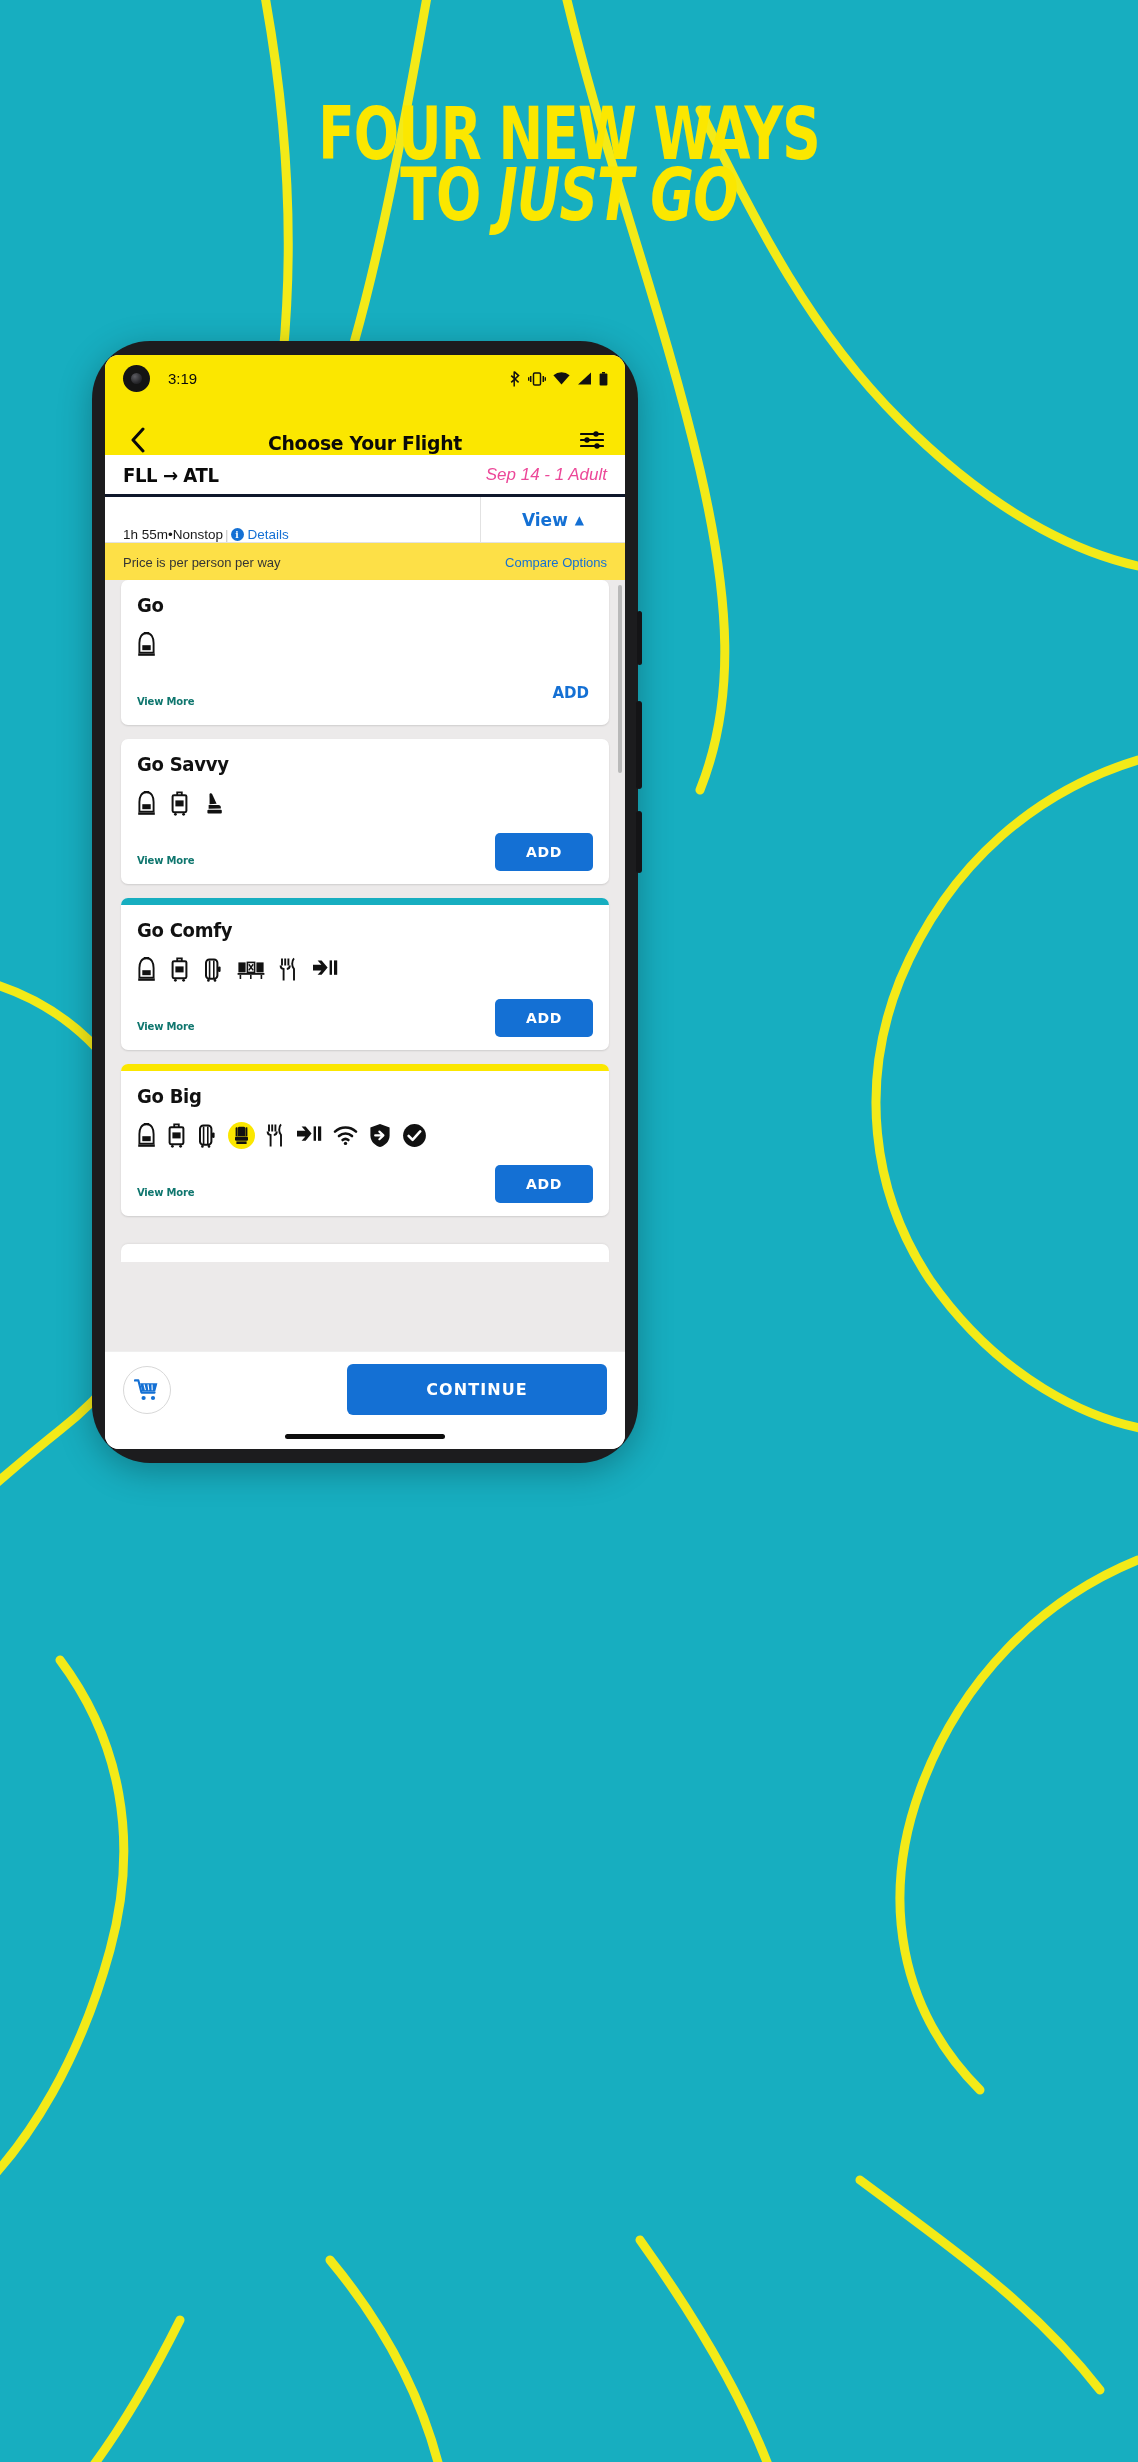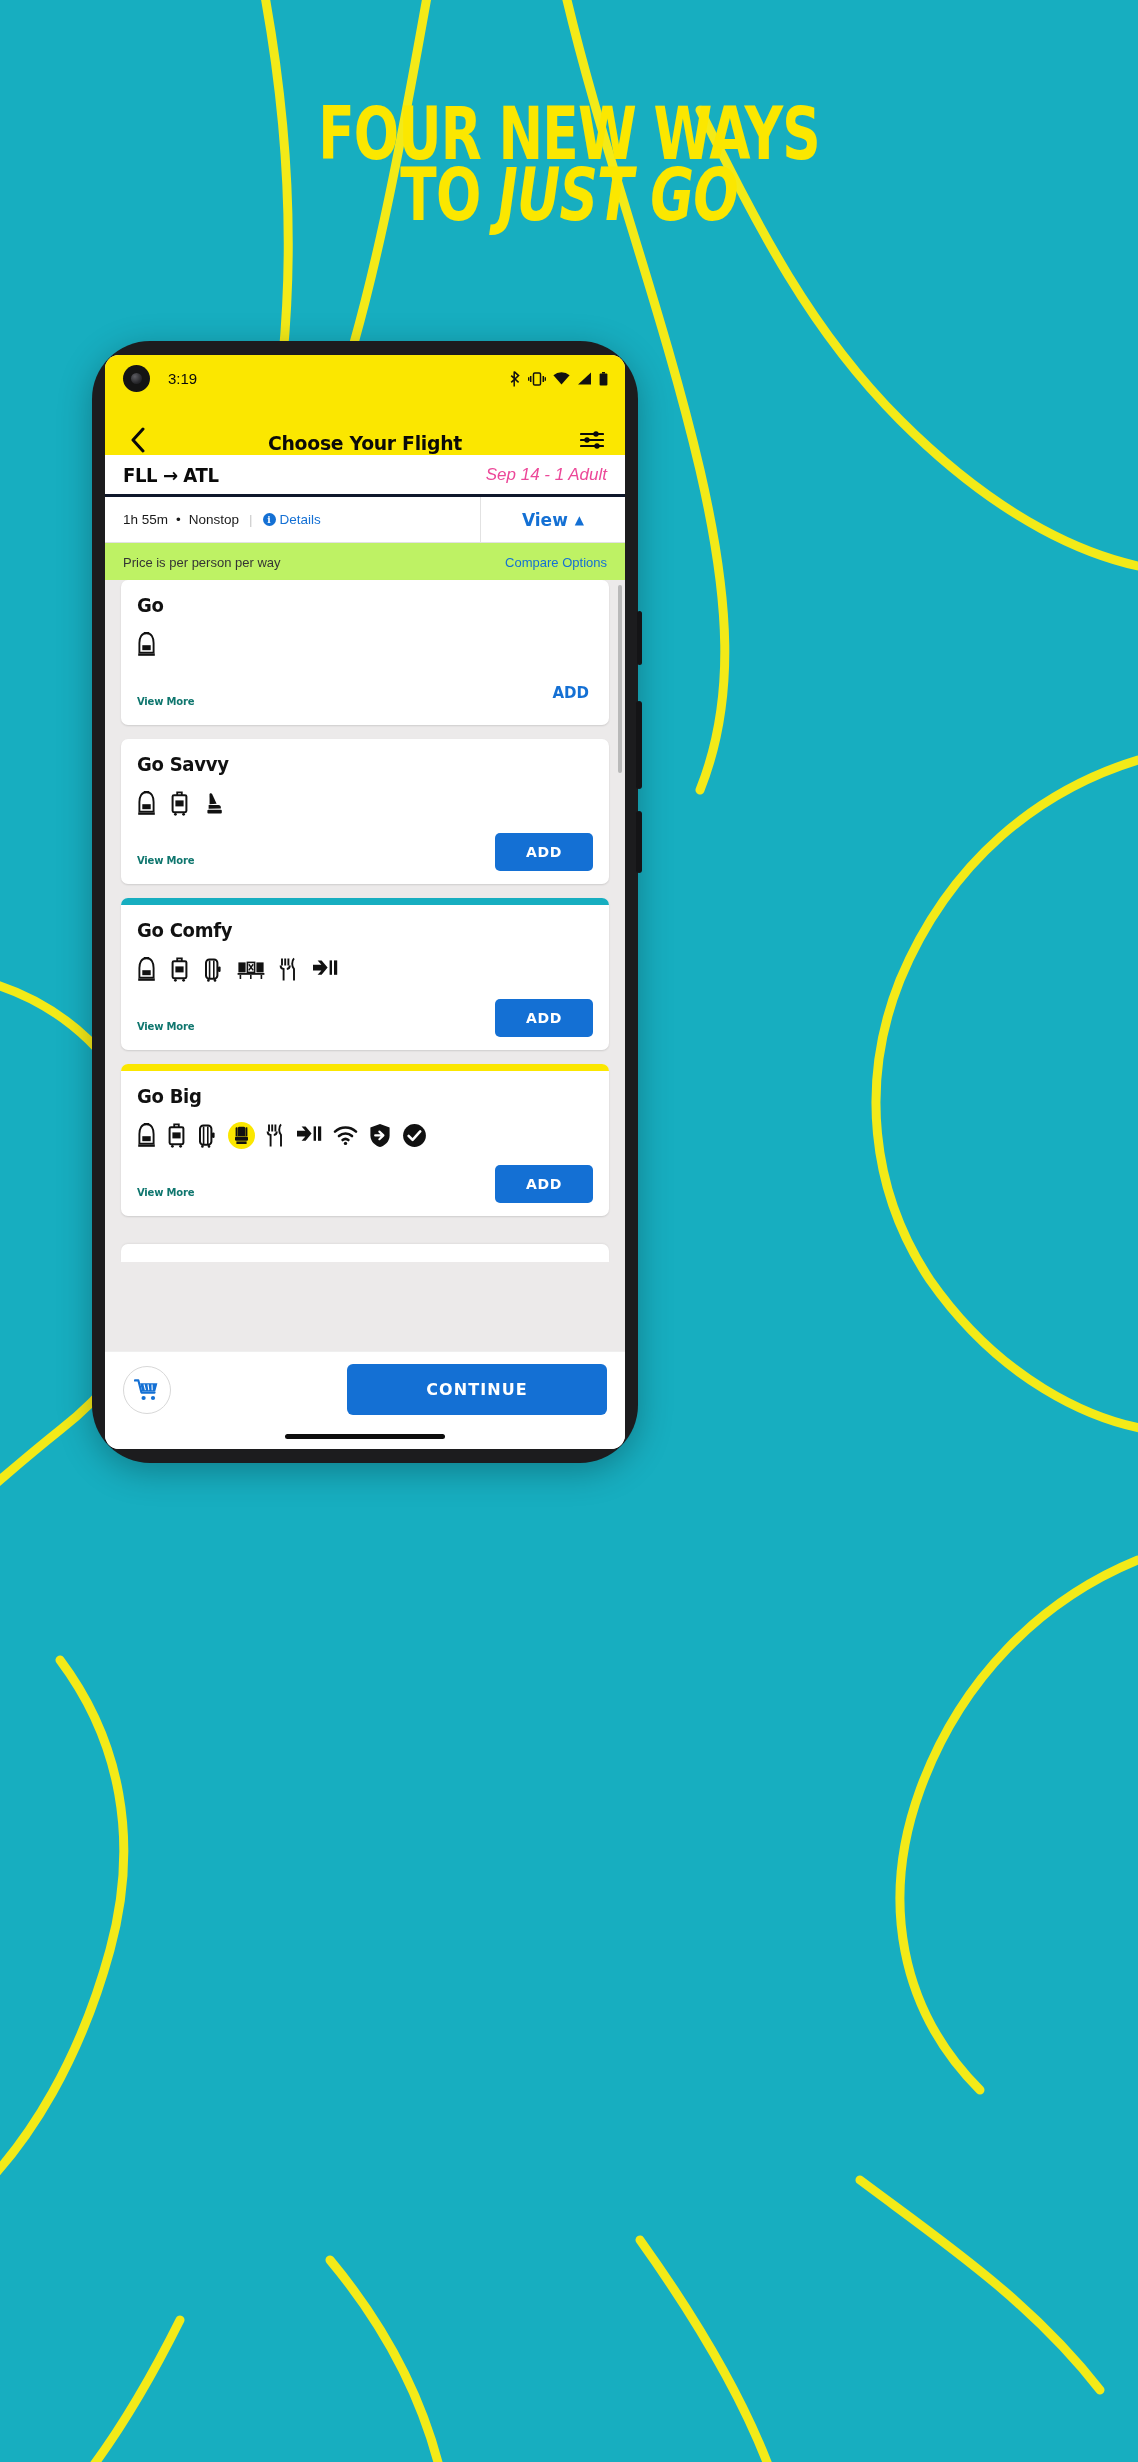--- a/index.html
+++ b/index.html
@@ -110,21 +110,21 @@
   }
   .route-date { margin-left:auto; font-size:17px; color:#ec4899;font-style:italic; }
 
   
   .subbar {
     display:flex; align-items:stretch; flex:none;
     background:#fff; height:46px;
     border-bottom:1px solid #e2e2e2;
   }
   .subbar .left {
-    flex:1; display:flex; align-items:center; gap:8px;
+    flex:1; display:flex; align-items:flex-end; 
     padding:0 18px; font-size:13.5px; color:#1a1a1a;
     border-right:1px solid #e2e2e2;
   }
   .subbar .dot { color:#1a1a1a; }
   .subbar .divider { color:#c9c9c9; margin:0 2px; }
   .details-link { color:#1470d4; display:flex; align-items:center; gap:4px; font-size:13.5px; }
   .info-badge {
     width:13px;height:13px;border-radius:50%;background:#1470d4;color:#fff;
     font-size:9px; font-weight:bold; display:flex;align-items:center;justify-content:center;
     font-family:"DejaVu Serif", serif;
@@ -132,21 +132,21 @@
   .subbar .right {
     width:144px; display:flex; align-items:center; justify-content:center; gap:7px;
     color:#1470d4; font-size:17px; font-weight:bold;
     font-family:"DejaVu Sans", sans-serif;
   }
 
   
   .scrollwrap { flex:1; position:relative; background:#eceaea; overflow:hidden; }
   .pricebar {
     display:flex; align-items:center; padding:12px 18px 10px;
-    background:#bef264;
+    background:#fde047;
   }
   .pricebar .lbl { font-size:13px; color:#343434; }
   .pricebar .cmp { margin-left:auto; font-size:13px; color:#1470d4; font-weight:500; }
 
   .cards { padding:0 16px 14px; }
   .fare-card {
     background:#fff; border-radius:7px; margin-bottom:14px;
     overflow:hidden; box-shadow:0 1px 2px rgba(0,0,0,.13);
   }
   .fare-top { height:7px; width:100%; }

